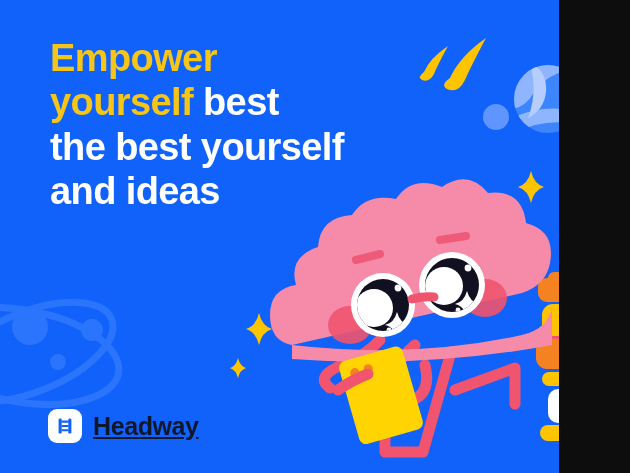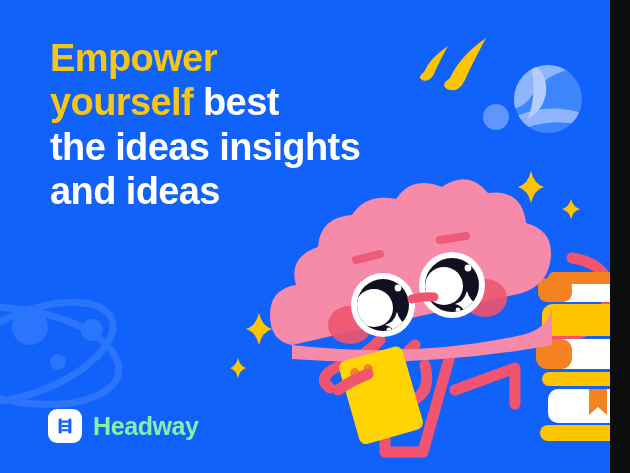--- a/index.html
+++ b/index.html
@@ -2,21 +2,21 @@
 <html><head>
 <meta charset="utf-8">
 <style>
   html, body {
     margin: 0;
     padding: 0;
     background: #0d0d0d;
   }
   .banner {
     position: relative;
-    width: 610px;
+    width: 559px;
     height: 473px;
     overflow: hidden;
     background: #1062fb;
     font-family: "Liberation Sans", sans-serif;
   }
   .layer {
     position: absolute;
     top: 0; left: 0;
     width: 630px;
     height: 473px;
@@ -47,24 +47,25 @@
     width: 34px;
     height: 34px;
     border-radius: 9px;
     background: #ffffff;
     display: flex;
     align-items: center;
     justify-content: center;
     flex: none;
   }
   .brand-name {
-    color: #86efac;
+    color: #0f172a;
     font-size: 25px;
     font-weight: bold;
     letter-spacing: -0.4px;
+    text-decoration: underline;
   }
 </style>
 </head>
 <body>
 
 <div class="banner">
 
   <svg class="layer" viewBox="0 0 630 473" width="630" height="473" xmlns="http://www.w3.org/2000/svg">
 
     <g opacity="0.62">
@@ -200,21 +201,21 @@
   </svg>
 
   <div class="headline">
     <div>
       <span class="hl-accent">Empower</span>
     </div>
     <div>
       <span class="hl-accent">yourself</span>
       <span>best</span>
     </div>
-    <div>the ideas insights</div>
+    <div>the best yourself</div>
     <div>and ideas</div>
   </div>
 
   <div class="brand">
     <span class="brand-mark">
       <svg width="20" height="20" viewBox="0 0 20 20" xmlns="http://www.w3.org/2000/svg">
         <rect x="3.6" y="2.4" width="3.1" height="15.2" rx="1.4" fill="#1062fb"></rect>
         <rect x="13.3" y="2.4" width="3.1" height="15.2" rx="1.4" fill="#1062fb"></rect>
         <rect x="6.3" y="4.6" width="7.6" height="2.1" rx="1" fill="#1062fb"></rect>
         <rect x="6.3" y="8.9" width="7.6" height="2.1" rx="1" fill="#1062fb"></rect>

